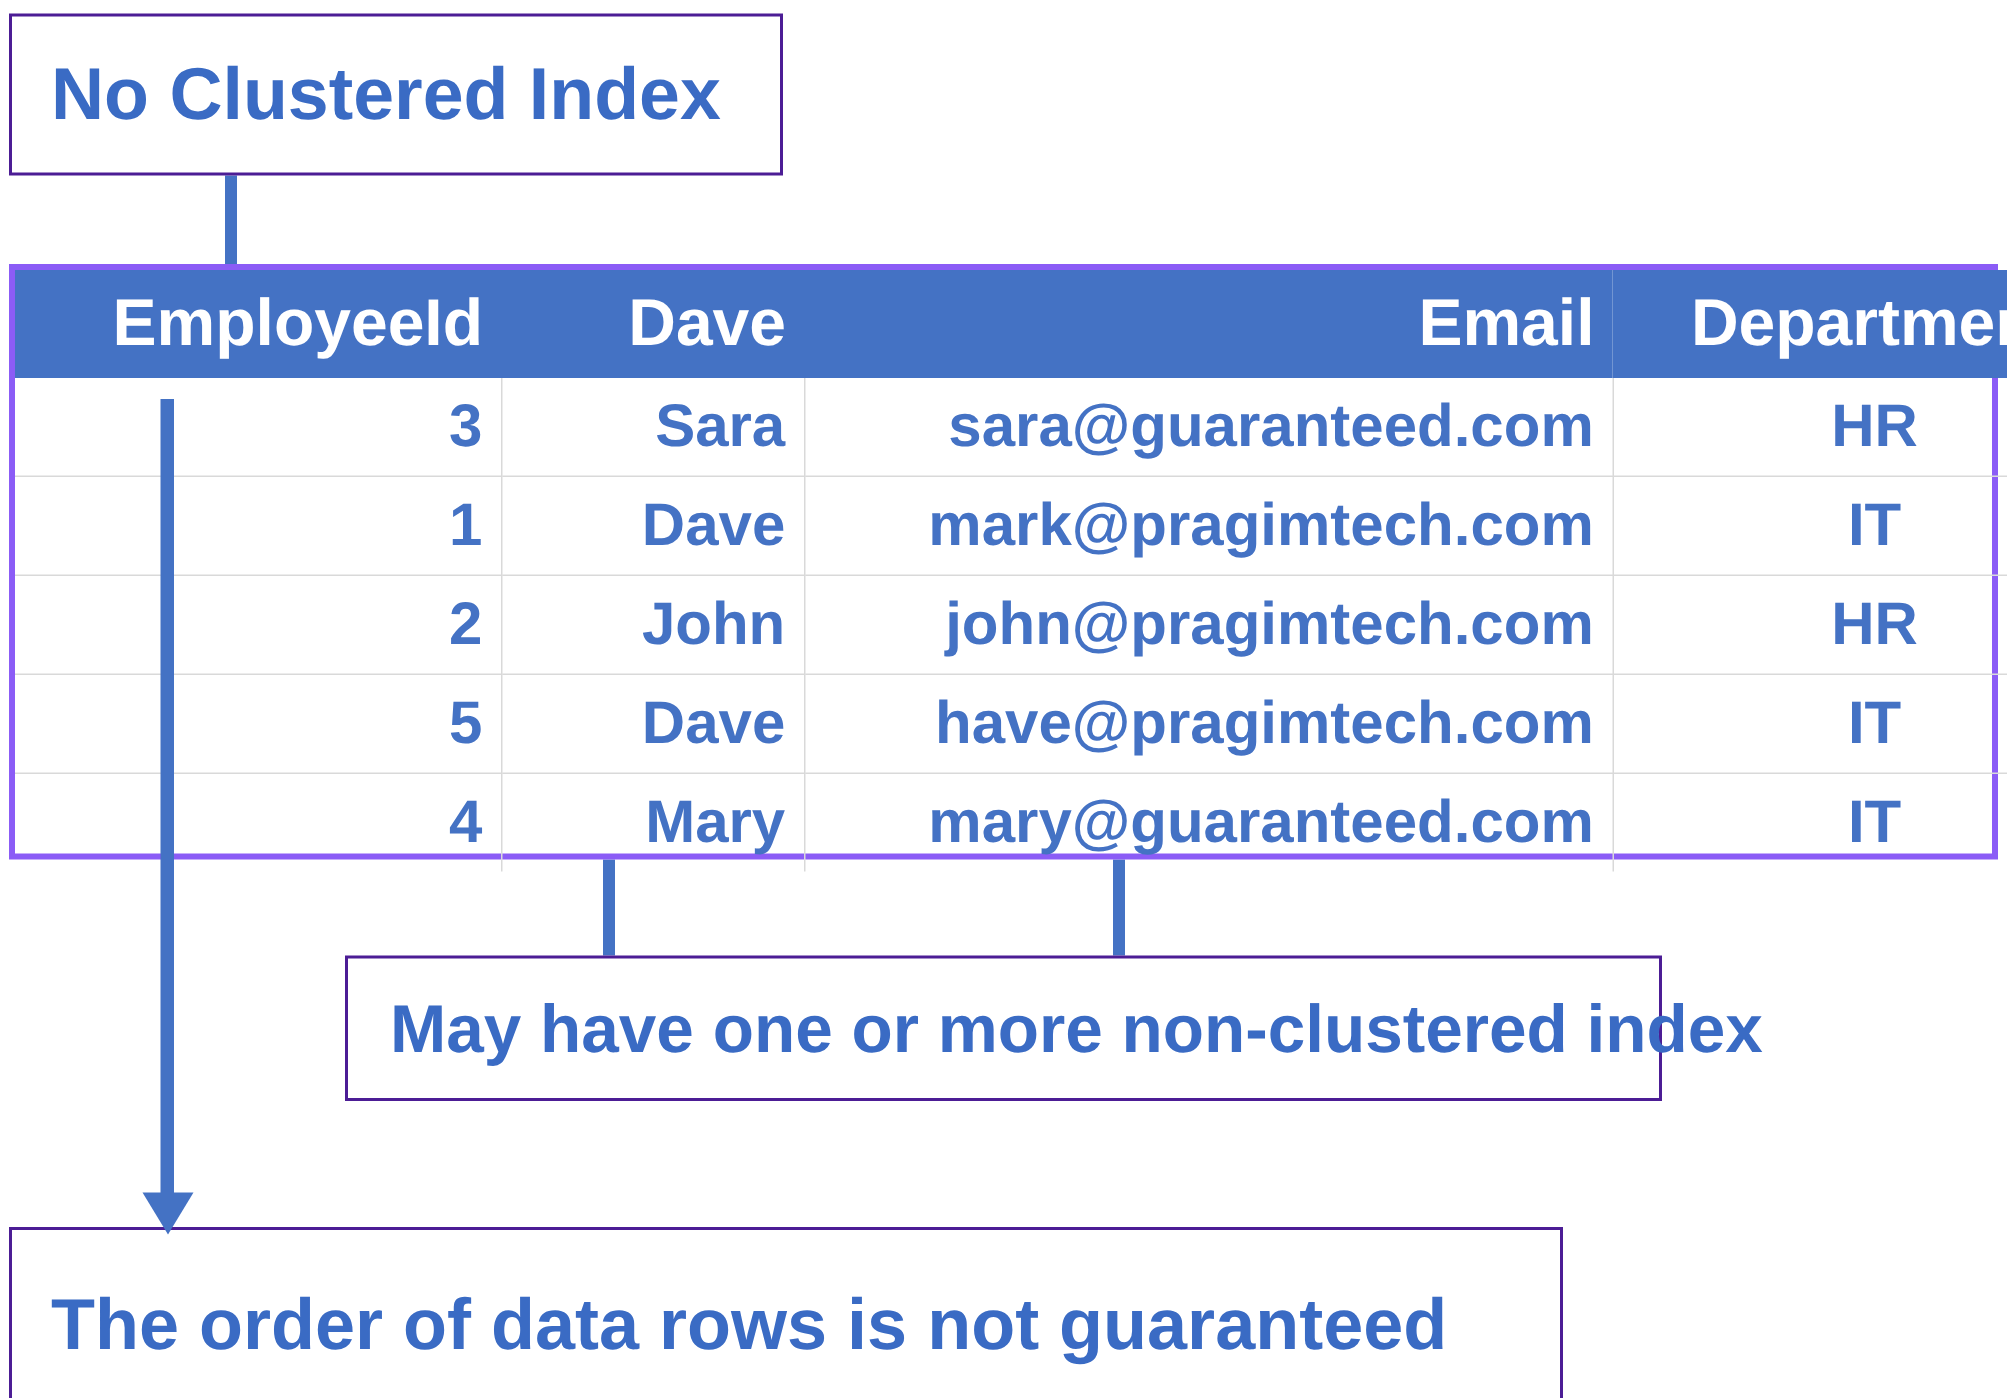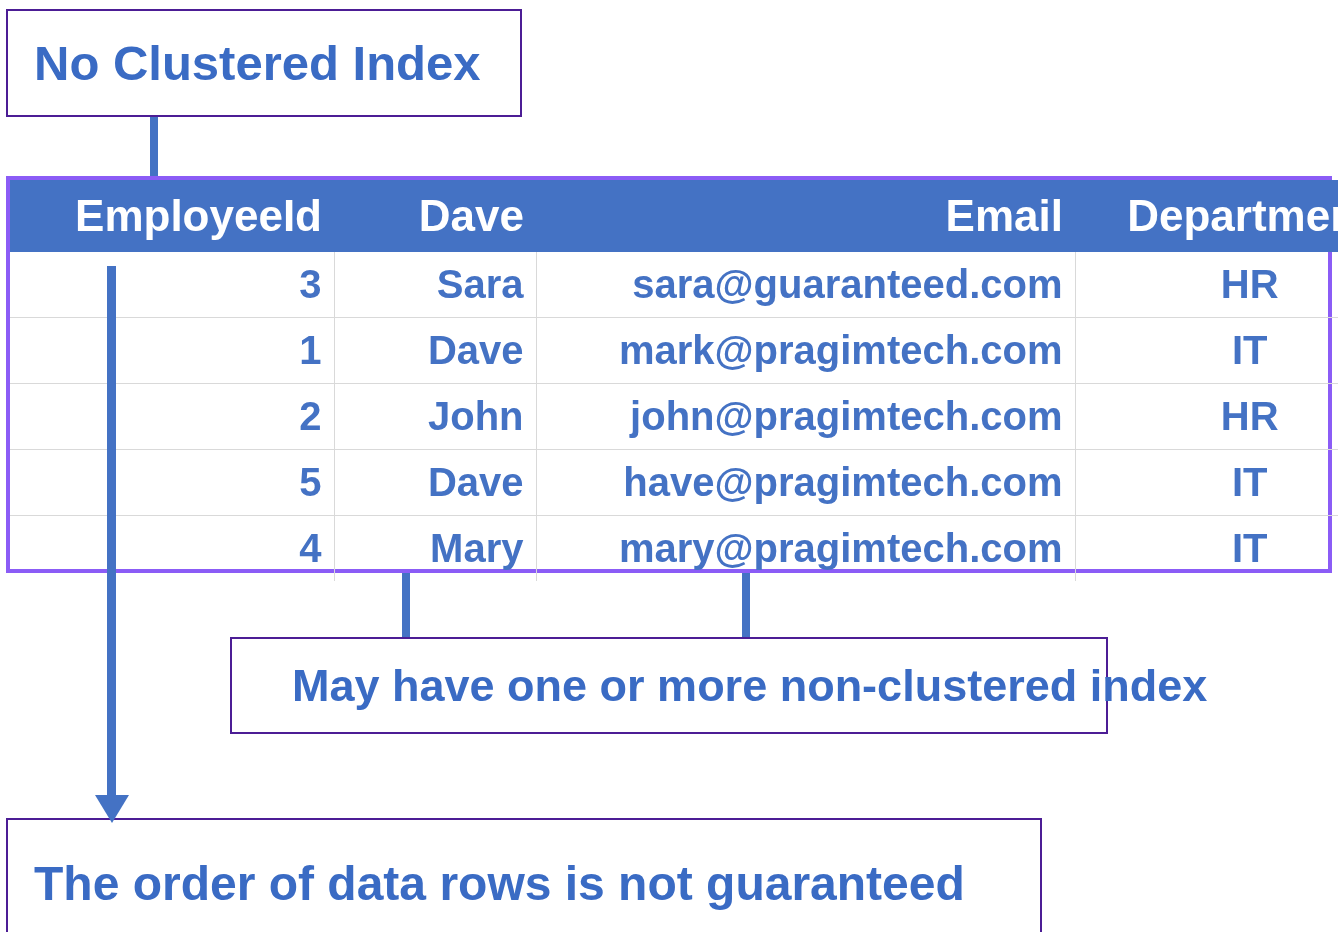--- a/index.html
+++ b/index.html
@@ -41,21 +41,20 @@
   #box-no-clustered .callout-text {
     font-size: 49px;
     padding-left: 26px;
   }
 
   #box-non-clustered {
     left: 230px;
     top: 637px;
     width: 878px;
     height: 97px;
-    padding-left: 32px;
   }
   #box-non-clustered .callout-text {
     font-size: 45px;
     padding-left: 28px;
   }
 
   #box-order {
     left: 6px;
     top: 818px;
     width: 1036px;
@@ -208,21 +207,21 @@
       </tr>
       <tr>
         <td class="col-id ta-right">5</td>
         <td class="col-name ta-right">Dave</td>
         <td class="col-email ta-left">have@pragimtech.com</td>
         <td class="col-dept ta-center">IT</td>
       </tr>
       <tr>
         <td class="col-id ta-right">4</td>
         <td class="col-name ta-right">Mary</td>
-        <td class="col-email ta-left">mary@pragimtech.com</td>
+        <td class="col-email ta-left">mary@guaranteed.com</td>
         <td class="col-dept ta-center">IT</td>
       </tr>
     </tbody>
   </table>
 </div>
 
 <div class="connector" id="conn-name"></div>
 <div class="connector" id="conn-email"></div>
 
 <div class="callout" id="box-non-clustered">

